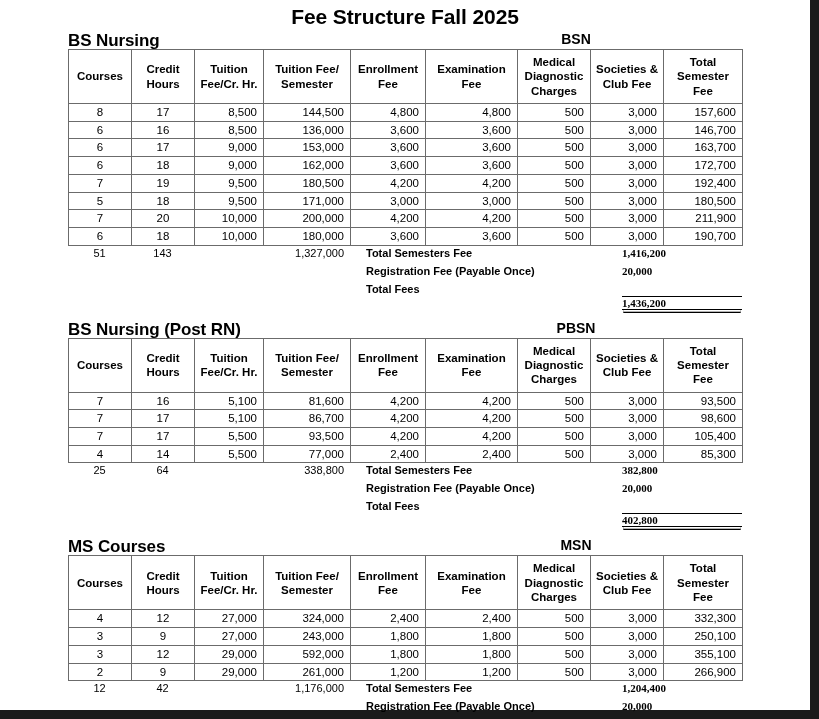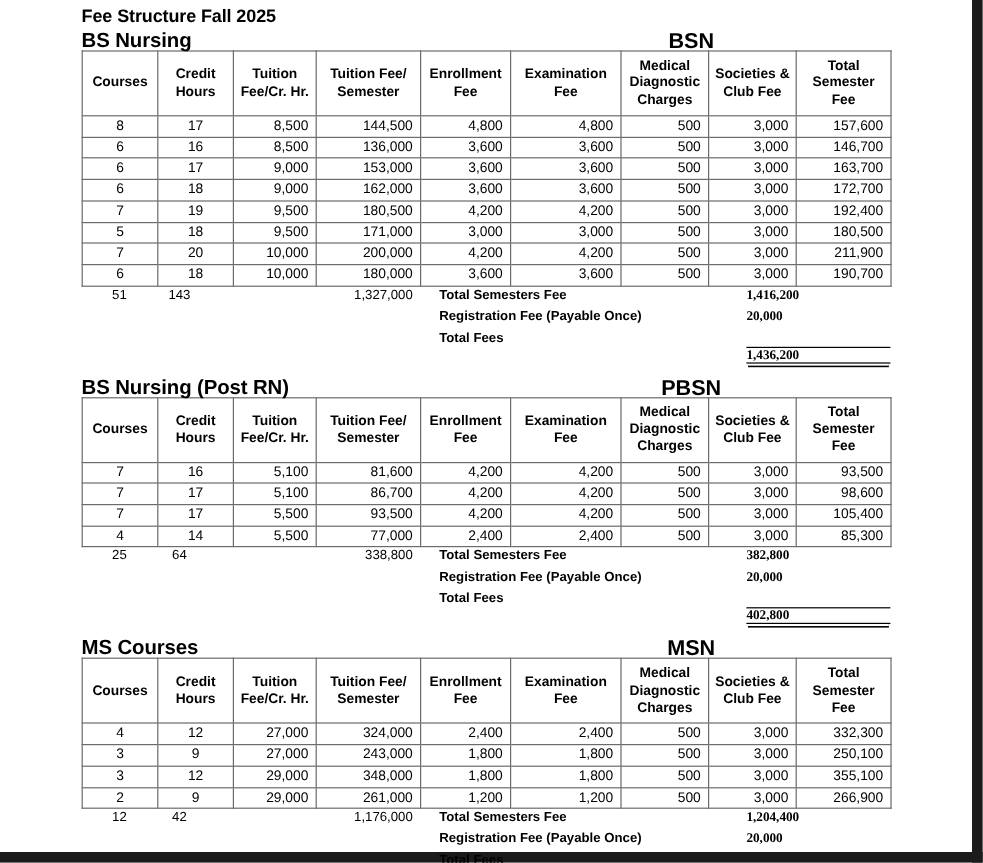--- a/index.html
+++ b/index.html
@@ -24,42 +24,43 @@
     left: 0; bottom: 0;
     width: 82px; height: 9px;
     background: #ffffff;
   }
   #sheet {
     position: absolute;
     left: 68px; top: 0;
     width: 674px;
   }
   .doc-title {
-    font-size: 15px;
+    font-size: 21px;
     font-weight: bold;
     letter-spacing: -0.1px;
     padding-top: 5px;
     padding-bottom: 2px;
+    text-align: center;
   }
   .section { margin-bottom: 0; }
   .section-head {
     position: relative;
     height: 18px;
   }
   .prog-name {
     position: absolute; left: 0; top: 0;
     font-size: 17px; font-weight: bold;
     letter-spacing: -0.1px;
     white-space: nowrap;
   }
   .prog-abbr {
     position: absolute; top: 0;
     left: 478px; width: 60px;
     text-align: center;
-    font-size: 18px; font-weight: bold;
+    font-size: 14px; font-weight: bold;
   }
   table.fee {
     border-collapse: collapse;
     table-layout: fixed;
     width: 674px;
     border: 1.4px solid #6b6b6b;
   }
   table.fee th, table.fee td {
     border: 1px solid #6b6b6b;
     font-size: 11.5px;
@@ -99,21 +100,21 @@
   .trow {
     position: relative;
     height: 18px;
     font-size: 11px;
   }
   .t-courses {
     position: absolute; left: 0; width: 63px;
     text-align: center;
   }
   .t-credit {
-    position: absolute; left: 50px; width: 63px;
+    position: absolute; left: 63px; width: 63px;
     text-align: center;
   }
   .t-tuisem {
     position: absolute; left: 195px; width: 87px;
     text-align: right; padding-right: 6px;
   }
   .t-label {
     position: absolute; left: 298px;
     font-weight: bold;
     white-space: nowrap;
@@ -430,21 +431,21 @@
             <td>1,800</td>
             <td>1,800</td>
             <td>500</td>
             <td>3,000</td>
             <td>250,100</td>
           </tr>
           <tr>
             <td class="ctr">3</td>
             <td class="ctr">12</td>
             <td>29,000</td>
-            <td>348,000</td>
+            <td>592,000</td>
             <td>1,800</td>
             <td>1,800</td>
             <td>500</td>
             <td>3,000</td>
             <td>355,100</td>
           </tr>
           <tr>
             <td class="ctr">2</td>
             <td class="ctr">9</td>
             <td>29,000</td>

